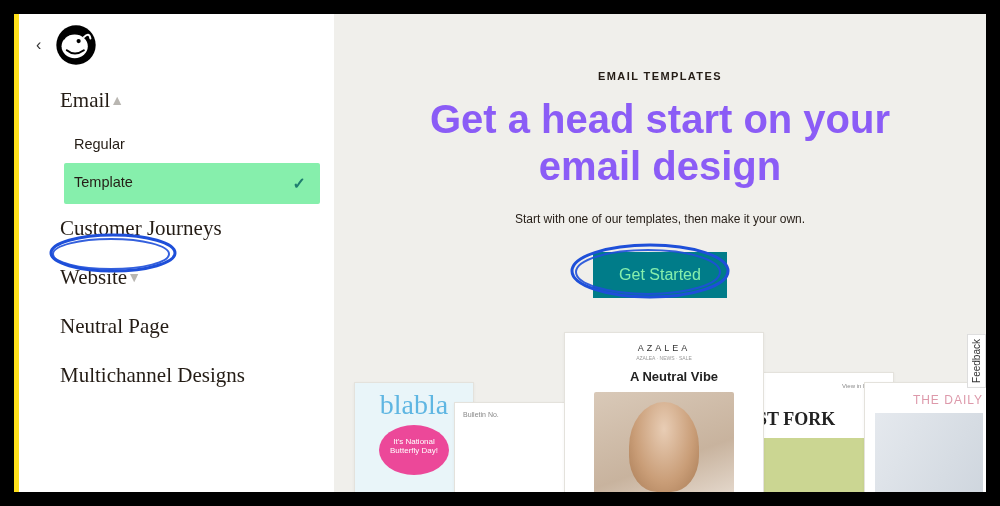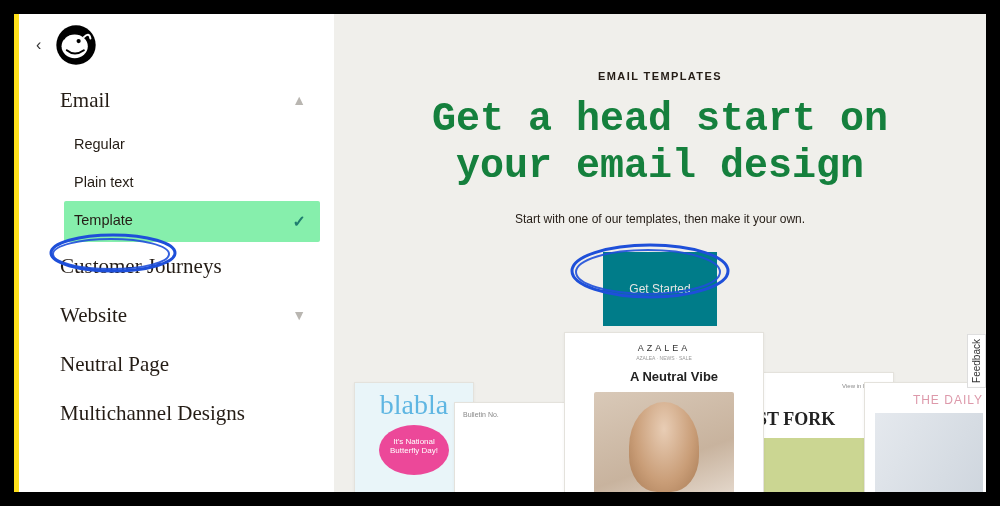--- a/index.html
+++ b/index.html
@@ -15,21 +15,21 @@
   }
   
   .sidebar {
     width: 320px; flex: 0 0 320px; padding: 10px 0 0 0; position: relative;
   }
   .logo-row { display: flex; align-items: center; padding: 0 0 10px 22px; gap: 14px;}
   .back-caret { font-size: 16px; color: #333; cursor: pointer; }
   .logo svg { display: block; }
   .nav { padding: 0 14px 0 32px; }
   .nav-item {
-    display: flex; align-items: center; justify-content: space-between;
+    display: flex; align-items: center; justify-content: flex-start;
     padding: 12px 14px 12px 14px; font-size: 21px; color: #241c15;
     font-family: Georgia, "Times New Roman", serif; cursor: pointer;
   }
   .nav-item .chev { color: #b9b6b1; font-size: 14px; }
   .subnav { padding-left: 18px; }
   .sub-item {
     font-family: Arial, sans-serif; font-size: 14.5px; color: #241c15;
     padding: 11px 14px 11px 10px; cursor: pointer; display:flex; justify-content:space-between;
     border-radius: 2px;
   }
@@ -48,30 +48,30 @@
   }
   
   .main {
     flex: 1; background: #f0efeb; position: relative; overflow: hidden;
   }
   .eyebrow {
     text-align: center; font-size: 11px; letter-spacing: 1.4px; color: #241c15;
     font-weight: 600; margin-top: 56px;
   }
   .headline {
-    text-align: center; font-family: Liberation Mono, monospace;
-    font-size: 40px; line-height: 1.18; color: #15803d; margin: 14px 40px 0;
+    text-align: center; font-family: Liberation Sans, sans-serif;
+    font-size: 40px; line-height: 1.18; color: #8b5cf6; margin: 14px 40px 0;
   }
   .subhead {
     text-align: center; font-size: 12px; color: #241c15; margin-top: 22px;
   }
   .cta-wrap { text-align: center; margin-top: 26px; position: relative; width: 160px; margin-left:auto; margin-right:auto;}
   .cta {
-    display: inline-block; background: #007c89; color: #e5e5e5; font-size: 12px;
-    padding: 30px 26px; border: none; cursor: pointer; font-weight: 500;
+    display: inline-block; background: #007c89; color: #86efac; font-size: 16px;
+    padding: 14px 26px; border: none; cursor: pointer; font-weight: 500;
   }
   .circle-annot-2 { position: absolute; left: -18px; top: -14px; width: 180px; height: 66px; pointer-events:none;}
   
   .cards {
     position: absolute; left: 0; right: 0; bottom: -30px; height: 190px;
   }
   .card {
     position: absolute; background: #fff; border: 1px solid #e4e2dc; box-shadow: 0 1px 3px rgba(0,0,0,0.05);
   }
   .card.bla { left: 20px; bottom: 0; width: 120px; height: 140px; background:#e9f5f9; overflow:hidden;}
@@ -123,23 +123,20 @@
 
       <nav class="nav">
         <div class="nav-item">
           <span>Email</span>
           <span class="chev">▲</span>
         </div>
         <div class="subnav">
           <div class="sub-item">
             <span>Regular</span>
           </div>
-          <div class="sub-item">
-            <span>Plain text</span>
-          </div>
           <div class="sub-item selected">
             <span>Template</span>
             <span class="check">✓</span>
           </div>
         </div>
         <div class="nav-item">
           <span>Customer Journeys</span>
         </div>
         <div class="nav-item">
           <span>Website</span>

